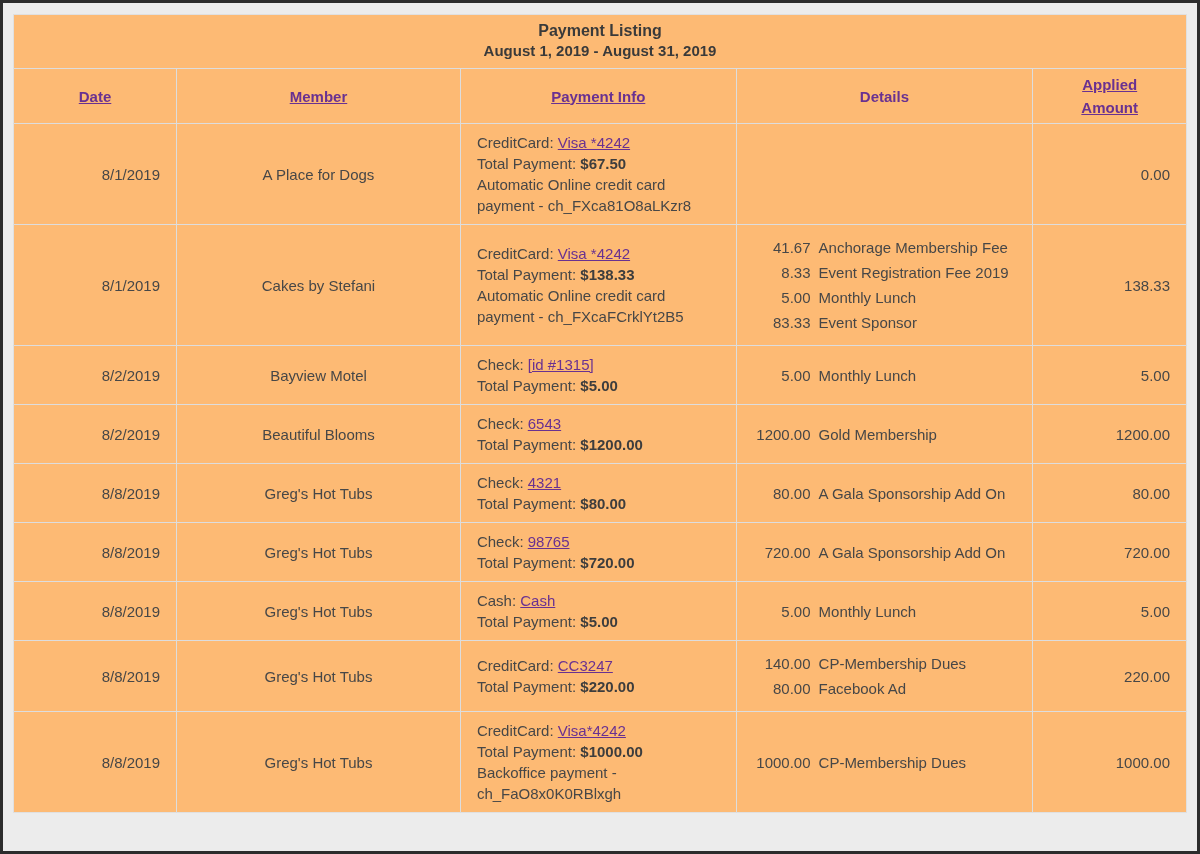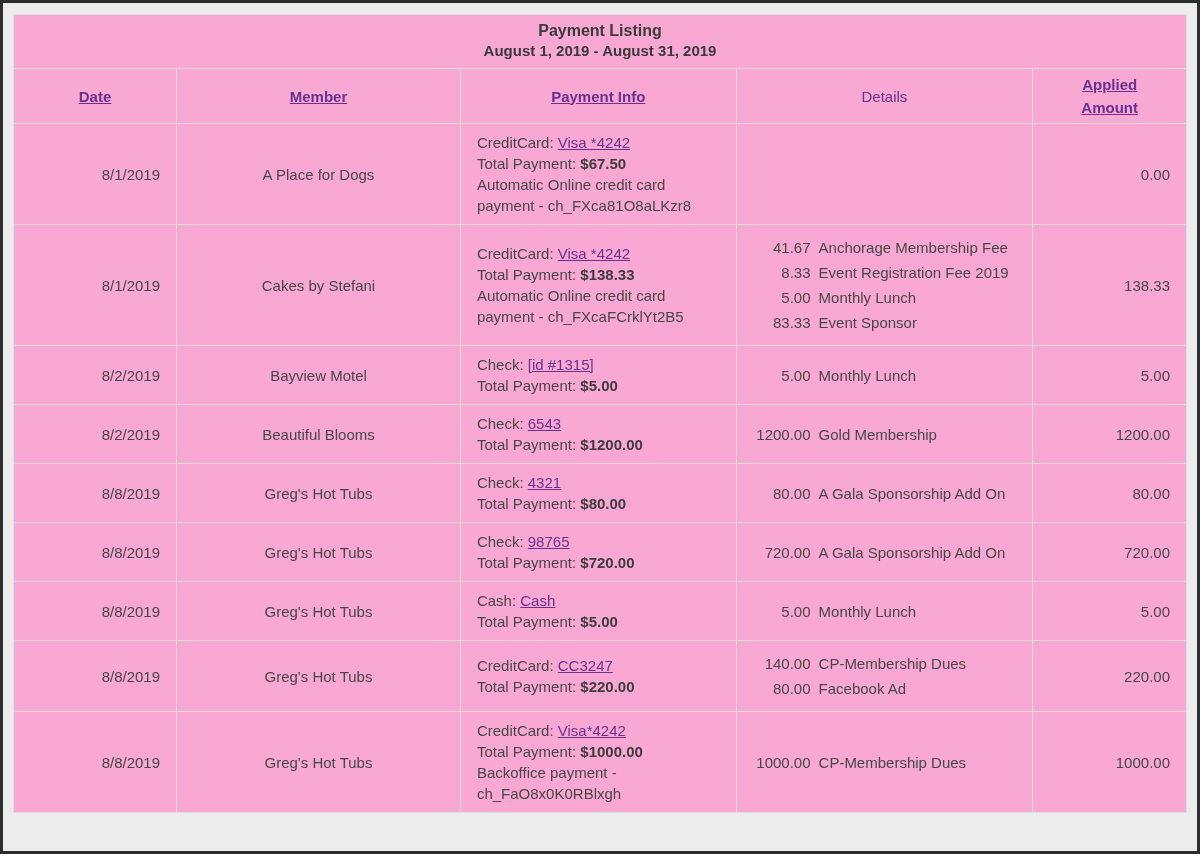--- a/index.html
+++ b/index.html
@@ -10,21 +10,21 @@
     border: 3px solid #2c2c2c;
     padding: 11px 10px 0 10px;
     overflow: hidden;
     font-family: "Liberation Sans", sans-serif;
     color: #434343;
     font-size: 15px;
   }
   table.report {
     width: 100%;
     border-collapse: collapse;
-    background: #f9a8d4;
+    background: #fdba74;
     border: 1px solid #e0e0e0;
     table-layout: fixed;
   }
   col.c1 { width: 13.9%; }
   col.c2 { width: 24.2%; }
   col.c3 { width: 23.5%; }
   col.c4 { width: 25.3%; }
   col.c5 { width: 13.1%; }
 
   .title-cell {
@@ -44,21 +44,21 @@
     font-size: 15px;
     height: 46px;
   }
   .head-row th:last-child { border-right: none; }
   .col-link {
     color: #693191;
     font-weight: bold;
     text-decoration: underline;
     cursor: pointer;
   }
-  .col-plain { color: #693191; font-weight: normal; }
+  .col-plain { color: #693191; font-weight: bold; }
   .wrap-narrow { display: inline-block; max-width: 80px; line-height: 23px; }
 
   tbody td {
     border-right: 1px solid #ddd;
     border-top: 1px solid #ddd;
     vertical-align: middle;
     padding: 8px 16px;
     line-height: 21px;
   }
   tbody td:last-child { border-right: none; }

